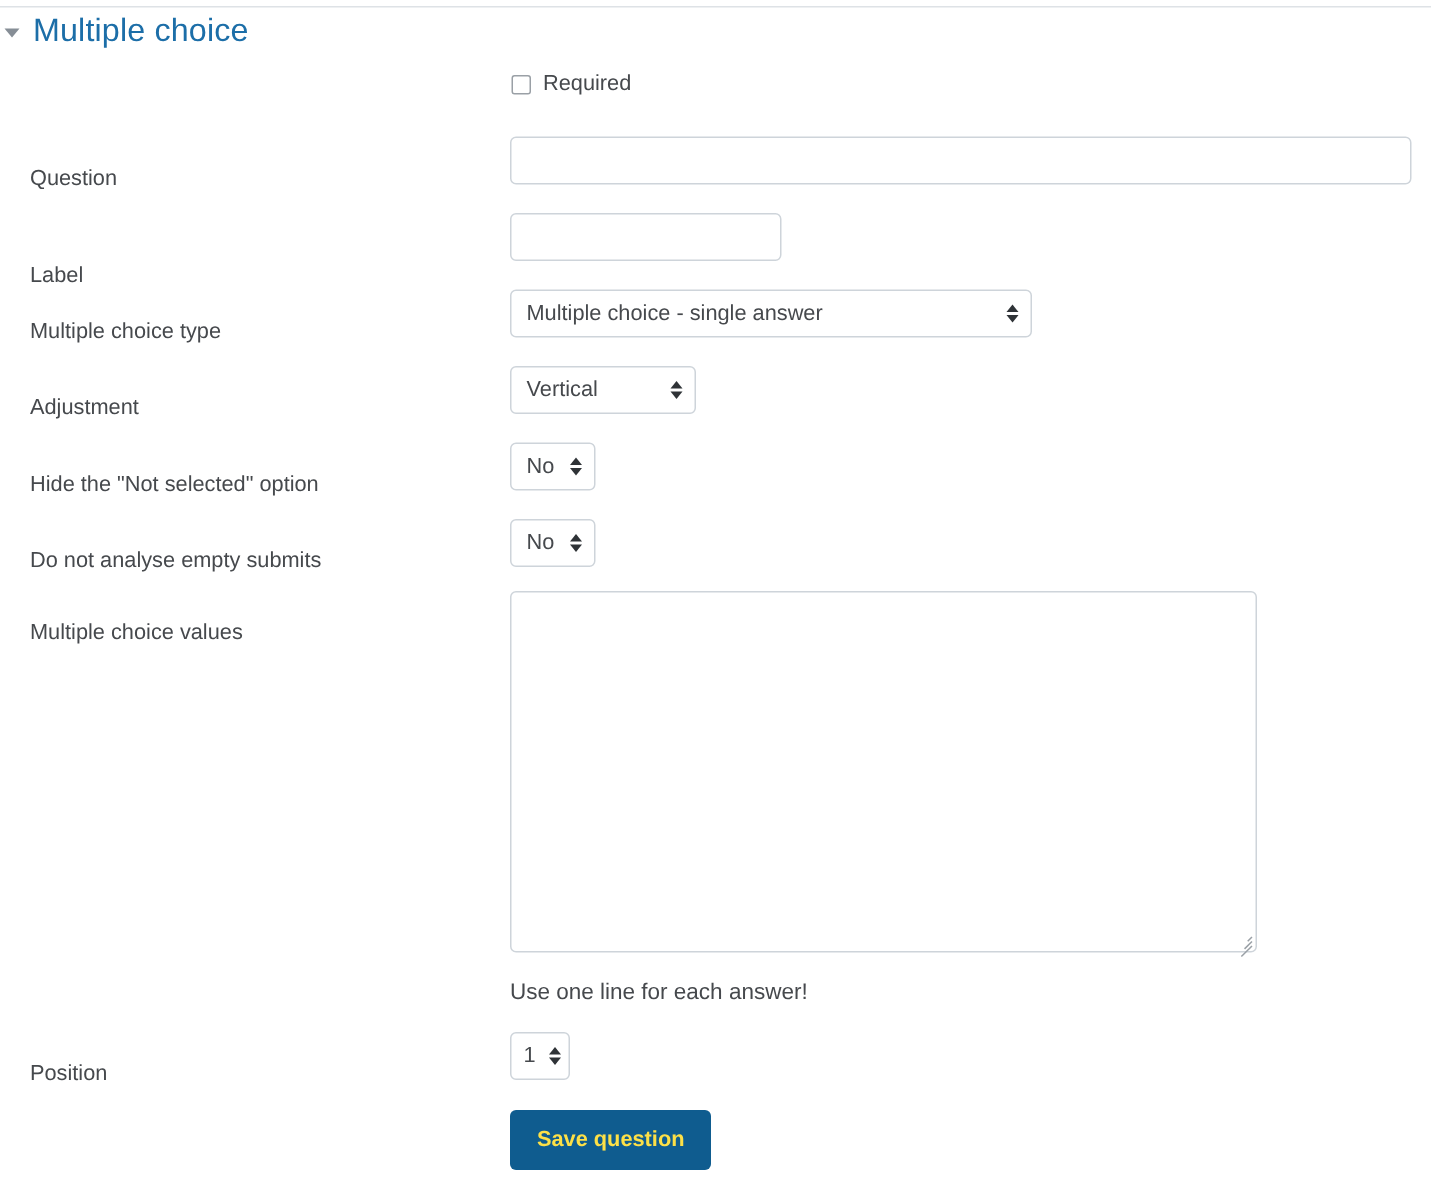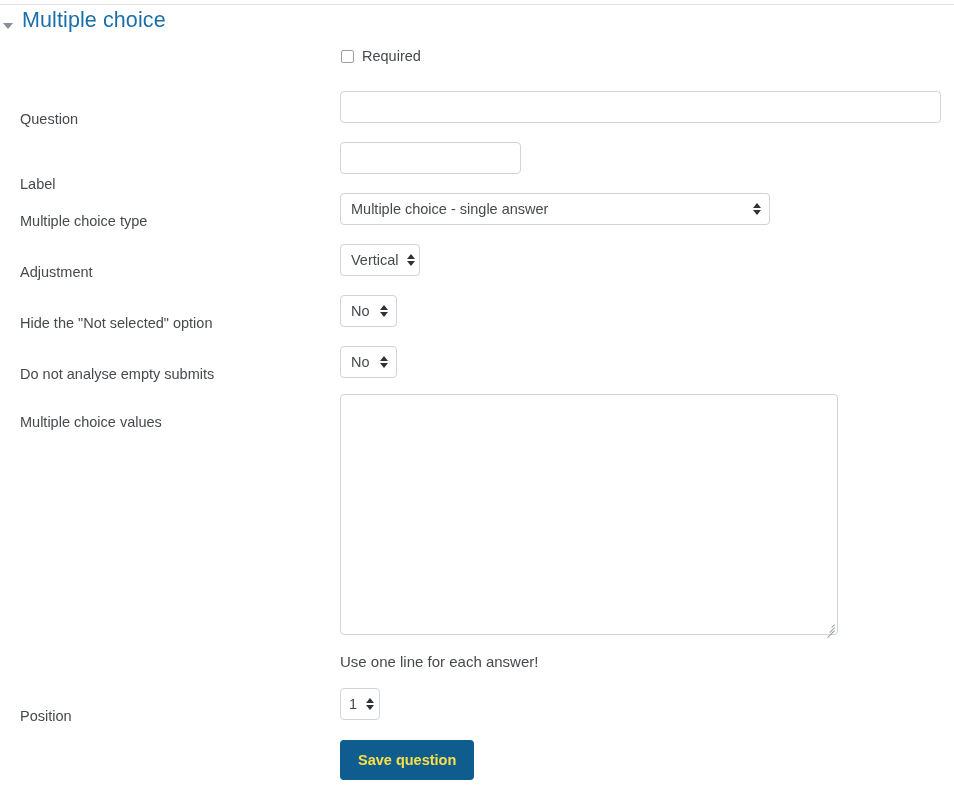--- a/index.html
+++ b/index.html
@@ -25,21 +25,21 @@
     height: 1px;
     background: #dee2e6;
   }
 
   
   .section-header {
     position: absolute;
     top: 8px;
     left: 0;
     display: flex;
-    align-items: flex-end;
+    align-items: center;
     gap: 7px;
     padding-left: 1px;
   }
   .collapse-toggle {
     width: 14px;
     height: 14px;
     display: flex;
     align-items: center;
     justify-content: center;
     cursor: pointer;
@@ -239,32 +239,32 @@
     <input class="text-input control" style="top: 0px; width: 601px;" value="">
   </div>
 
   <div class="row" style="top:142px;">
     <div class="label" style="top:16px;">Label</div>
     <input class="text-input control" style="top: 0px; width: 181px;" value="">
   </div>
 
   <div class="row" style="top:193px;">
     <div class="label" style="top:2px;">Multiple choice type</div>
-    <div class="select-box control" style="top:0; width:430px;">
+    <div class="select-box control" style="top:0; width:348px;">
       <span class="val">Multiple choice - single answer</span>
       <span class="arrows">
           <i class="up"></i>
           <i class="down"></i>
         </span>
     </div>
   </div>
 
   <div class="row" style="top:244px;">
     <div class="label" style="top:2px;">Adjustment</div>
-    <div class="select-box control" style="top:0; width:80px;">
+    <div class="select-box control" style="top:0; width:124px;">
       <span class="val">Vertical</span>
       <span class="arrows">
           <i class="up"></i>
           <i class="down"></i>
         </span>
     </div>
   </div>
 
   <div class="row" style="top:295px;">
     <div class="label" style="top:2px;">Hide the "Not selected" option</div>

